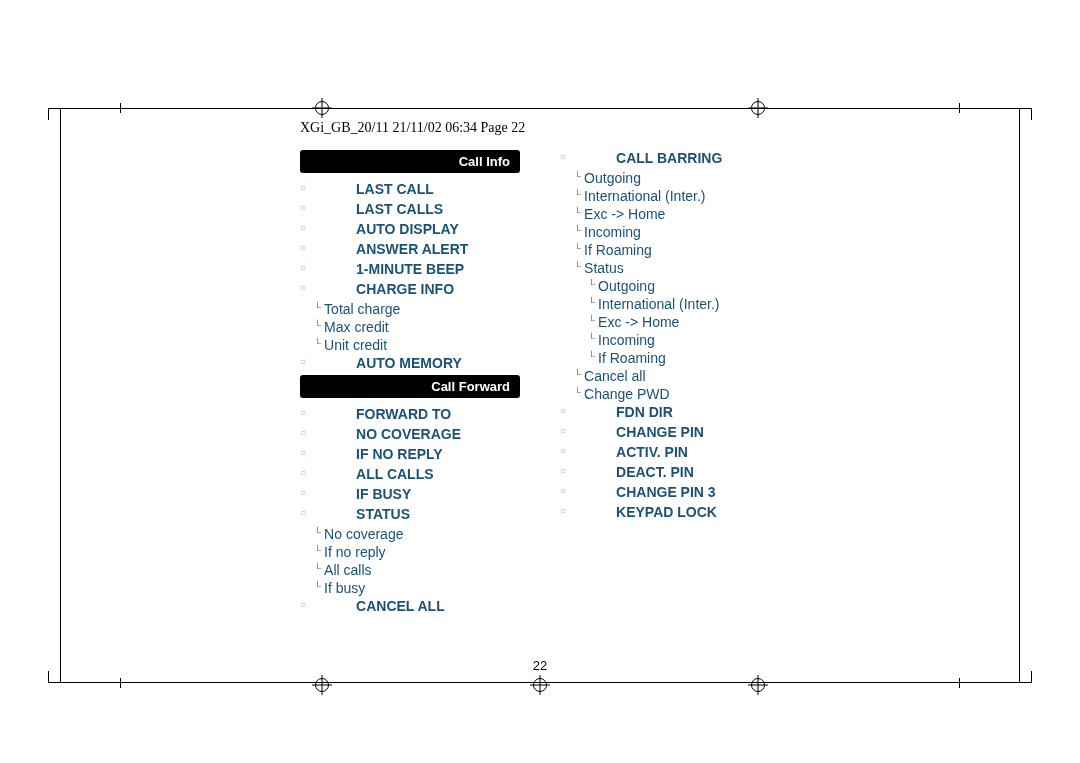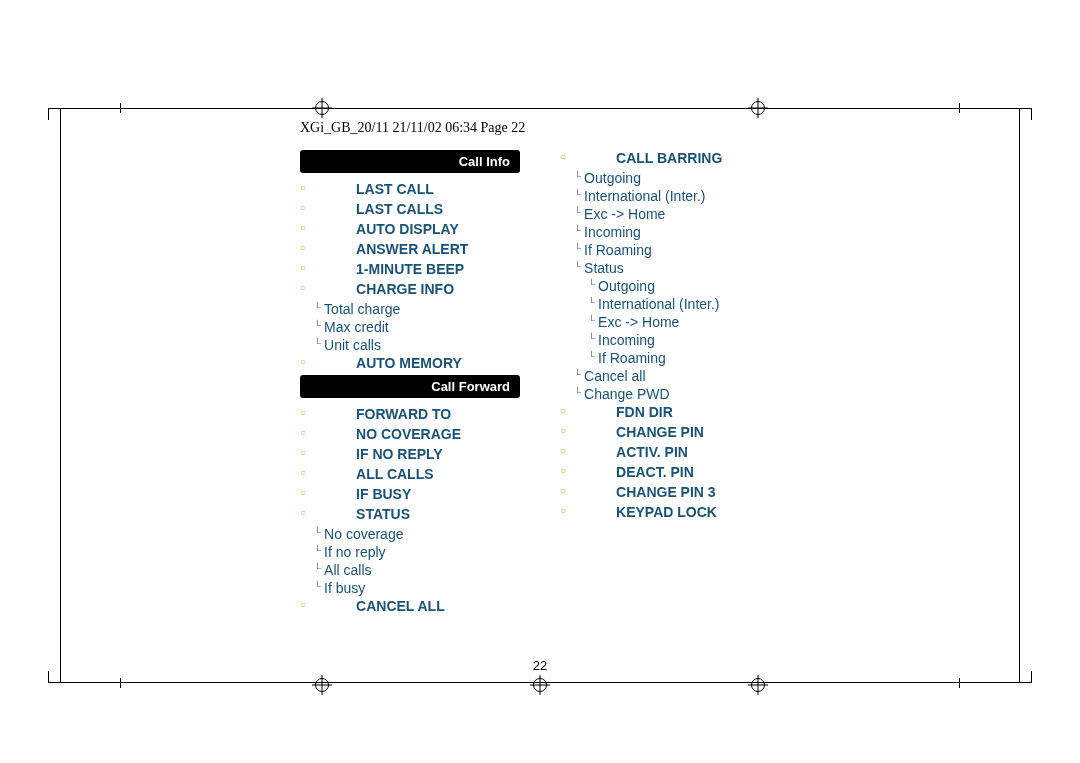--- a/index.html
+++ b/index.html
@@ -285,21 +285,21 @@
         <div class="sub-item">
           <span class="sub-arrow">└</span>
           <span class="sub-label">Total charge</span>
         </div>
         <div class="sub-item">
           <span class="sub-arrow">└</span>
           <span class="sub-label">Max credit</span>
         </div>
         <div class="sub-item">
           <span class="sub-arrow">└</span>
-          <span class="sub-label">Unit calls</span>
+          <span class="sub-label">Unit credit</span>
         </div>
       </div>
 
       <div class="menu-item">
         <span class="bullet">○</span>
         <span class="menu-label">AUTO MEMORY</span>
       </div>
     </div>
 
     <div class="call-forward-section">

